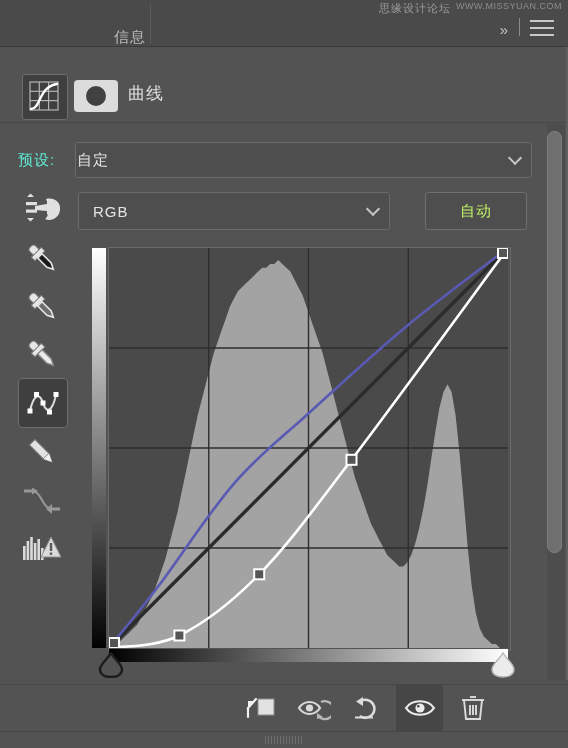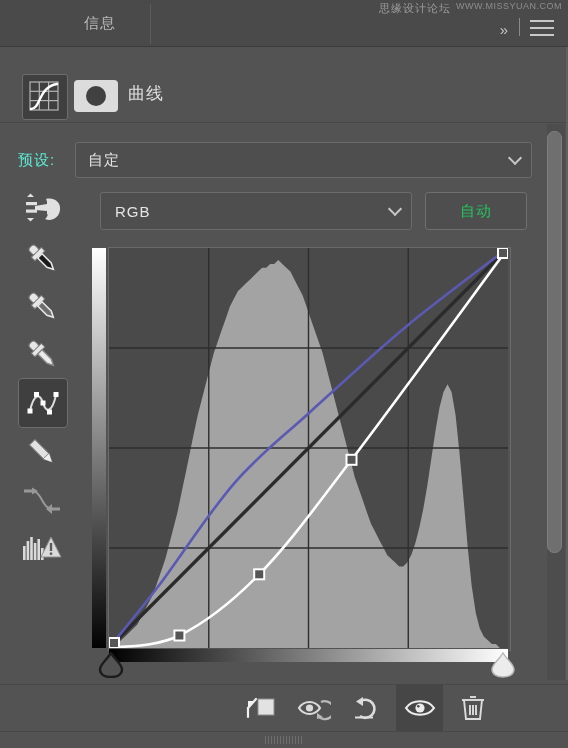--- a/index.html
+++ b/index.html
@@ -46,26 +46,26 @@
 
   .preset-label{position:absolute;left:18px;top:151px;font-size:15px;color:#5eead4;letter-spacing:1px;}
   .select{position:absolute;background:#4e4e4e;border:1px solid #6b6b6b;border-radius:3px;
           display:flex;align-items:center;color:#e4e4e4;}
   .select .txt{font-size:15px;letter-spacing:1px;}
   .chev{position:absolute;right:10px;top:50%;width:11px;height:11px;margin-top:-7px;}
   .chev:before{content:"";position:absolute;left:0;top:0;width:8px;height:8px;
                border-right:2px solid #c8c8c8;border-bottom:2px solid #c8c8c8;
                transform:rotate(45deg);}
   #preset-select{left:75px;top:142px;width:455px;height:34px;}
-  #preset-select .txt{margin-left:12px;}
-  #channel-select{left:100px;top:192px;width:310px;height:36px;}
+  #preset-select .txt{margin-left:1px;}
+  #channel-select{left:78px;top:192px;width:310px;height:36px;}
   #channel-select .txt{margin-left:14px;}
   .autobtn{position:absolute;left:425px;top:192px;width:100px;height:36px;background:#4e4e4e;
            border:1px solid #6f6f6f;border-radius:3px;display:flex;align-items:center;
-           justify-content:center;font-size:15px;color:#22c55e;letter-spacing:1px;}
+           justify-content:center;font-size:15px;color:#bef264;letter-spacing:1px;}
 
   
   .tools{position:absolute;left:18px;top:186px;width:50px;}
   .tool{position:relative;width:48px;height:48px;display:flex;align-items:center;
         justify-content:center;}
   .tool.sel{background:#3f3f3f;border:1px solid #6e6e6e;border-radius:4px;}
 
   
   .graphwrap{position:absolute;left:92px;top:248px;width:416px;height:400px;}
   .vgrad{position:absolute;left:0;top:0;width:14px;height:400px;
@@ -99,21 +99,21 @@
                border-radius:7px;border:1px solid #7d7d7d;}
   .rightedge{position:absolute;right:0;top:47px;width:2px;height:633px;background:#606060;}
 </style>
 </head>
 <body>
 
 <div class="panel">
 
   <div class="tabbar">
     <div class="tabfill"></div>
-    <div class="tab inactive" style="left:64px;width:72px;">
+    <div class="tab inactive" style="left:94px;width:72px;align-items:flex-end;">
       <span>信息</span>
     </div>
     <div class="tab-sep" style="left:150px;"></div>
 
     <div class="watermark">
       <span class="wm-cn">思缘设计论坛</span>
       <span class="wm-url">WWW.MISSYUAN.COM</span>
     </div>
 
     <div class="collapse">

